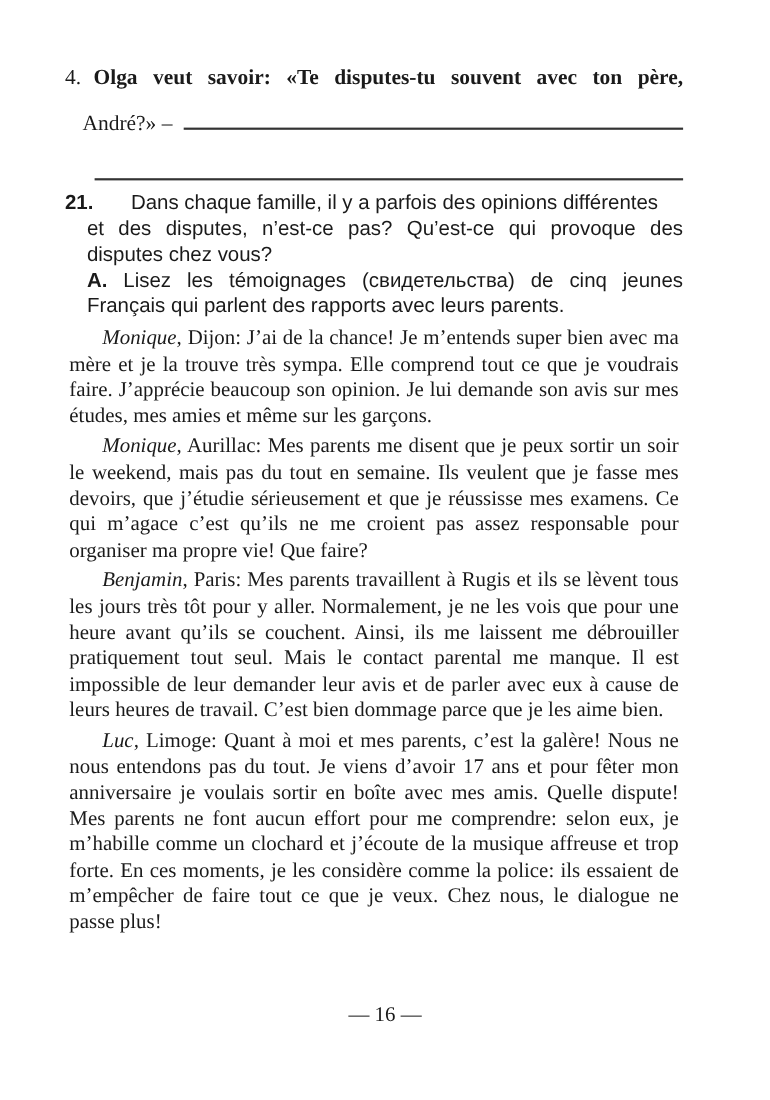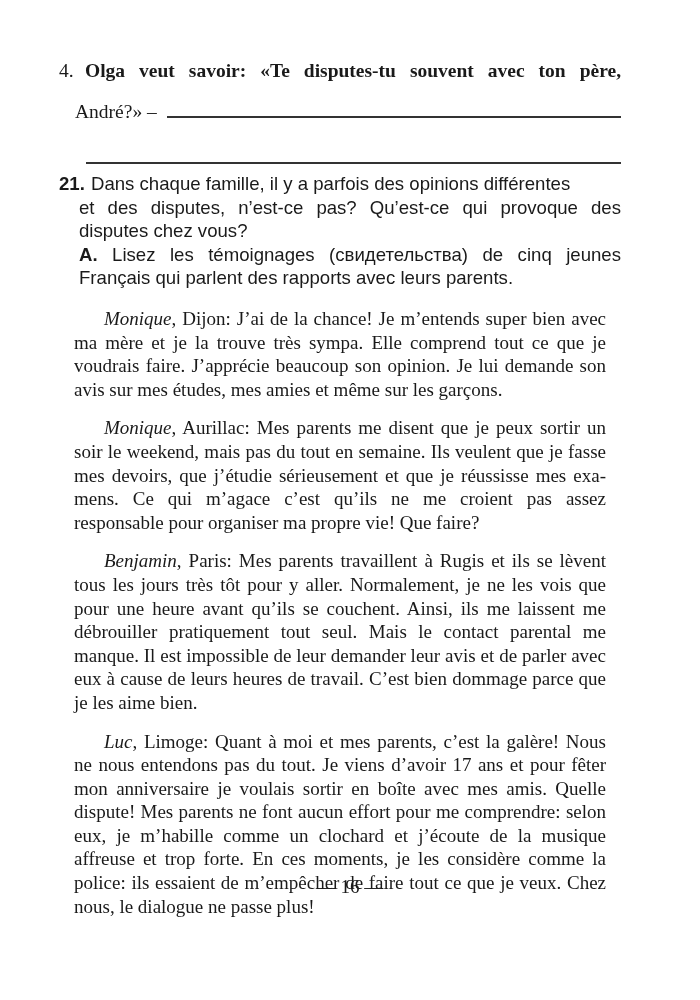--- a/index.html
+++ b/index.html
@@ -9,31 +9,31 @@
 
     .item4 { position: absolute; left: 59px; top: 56px; width: 562px; font-size: 19.5px; }
     .item4 .line1 { display: flex; height: 30px; line-height: 30px; }
     .item4 .num { width: 26px; flex: none; }
     .item4 .q { flex: 1; text-align: justify; text-align-last: justify; word-spacing: 3px; font-weight: bold; }
     .item4 .line2 { display: flex; align-items: baseline; margin-left: 16px; height: 40px; line-height: 40px; }
     .item4 .answer-line { flex: 1; border-bottom: 2px solid #333; height: 30px; margin-left: 10px; }
     .item4 .line3 { margin-left: 27px; border-bottom: 2px solid #333; height: 36px; }
 
     .ex21 { position: absolute; left: 59px; top: 172px; width: 562px; font-size: 18.6px; line-height: 23.5px; }
-    .ex21 .row { display: flex; }
+    .ex21 .row { display: flex; gap: 28px; }
     .ex21 .exnum { font-weight: bold; width: 32px; flex: none; }
     .ex21 .body { flex: 1; text-align: justify; }
     .ex21 .indent { margin-left: 20px; text-align: justify; }
     .ex21 .a-label { font-weight: bold; }
 
     .reading { position: absolute; left: 59px; top: 292px; width: 562px; font-size: 19px; line-height: 23.6px; text-align: justify; hyphens: manual; }
-    .reading p { margin: 15px; text-indent: 30px; }
+    .reading p { margin: 4px; text-indent: 30px; }
     .reading .name { font-style: italic; }
 
-    .page-num { position: absolute; left: 0; width: 700px; top: 876px; text-align: center; font-size: 19px; }
+    .page-num { position: absolute; left: 0; width: 700px; top: 912px; text-align: center; font-size: 19px; }
   </style>
 </head>
 <body>
 
 <div class="item4 serif">
   <div class="line1">
     <span class="num">4.</span>
     <span class="q">Olga veut savoir: «Te disputes-tu souvent avec ton père,</span>
   </div>
   <div class="line2">

